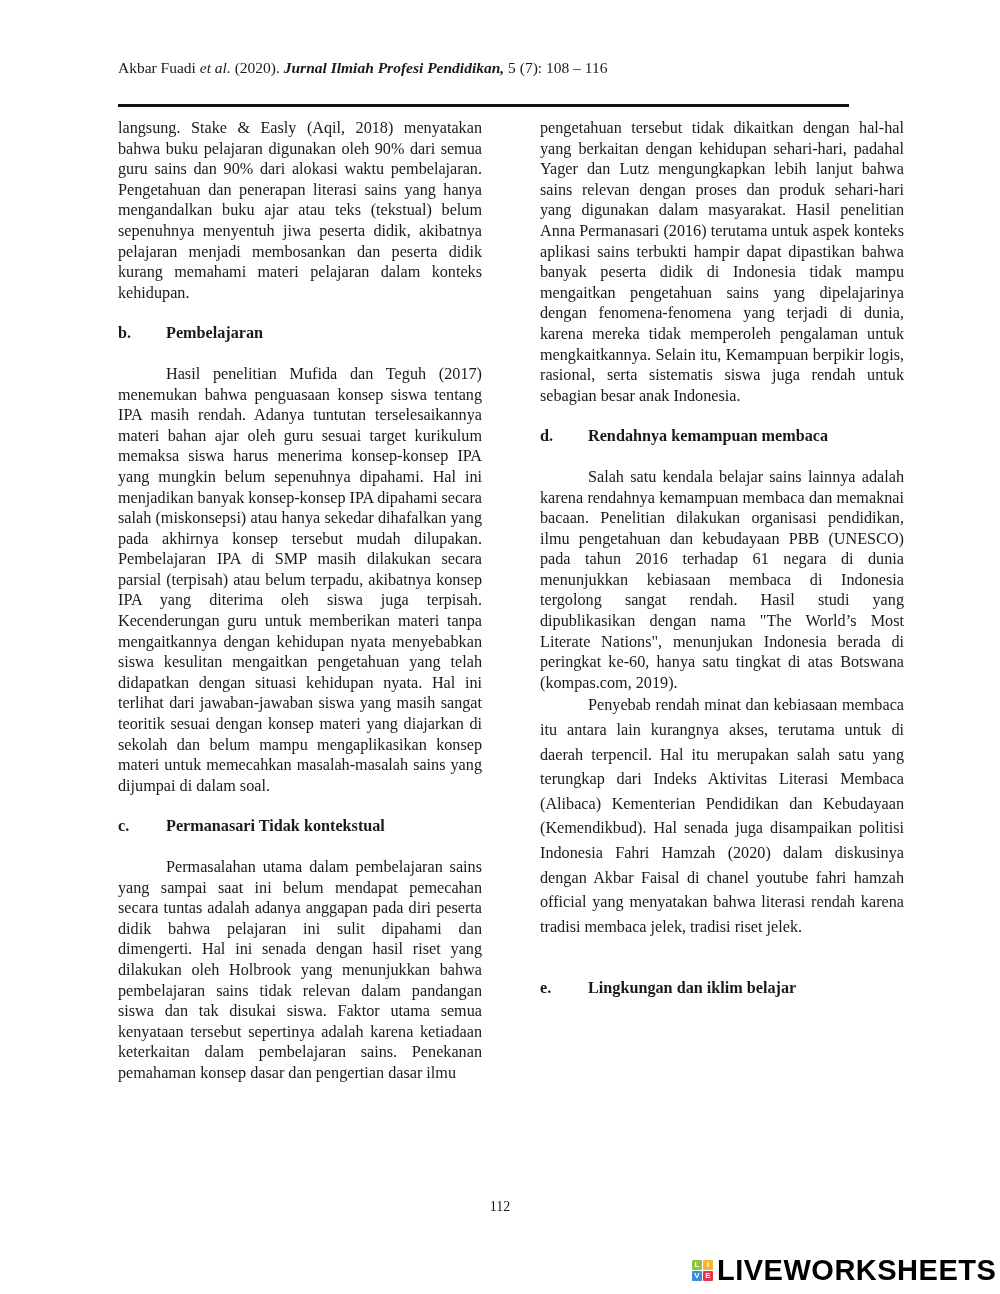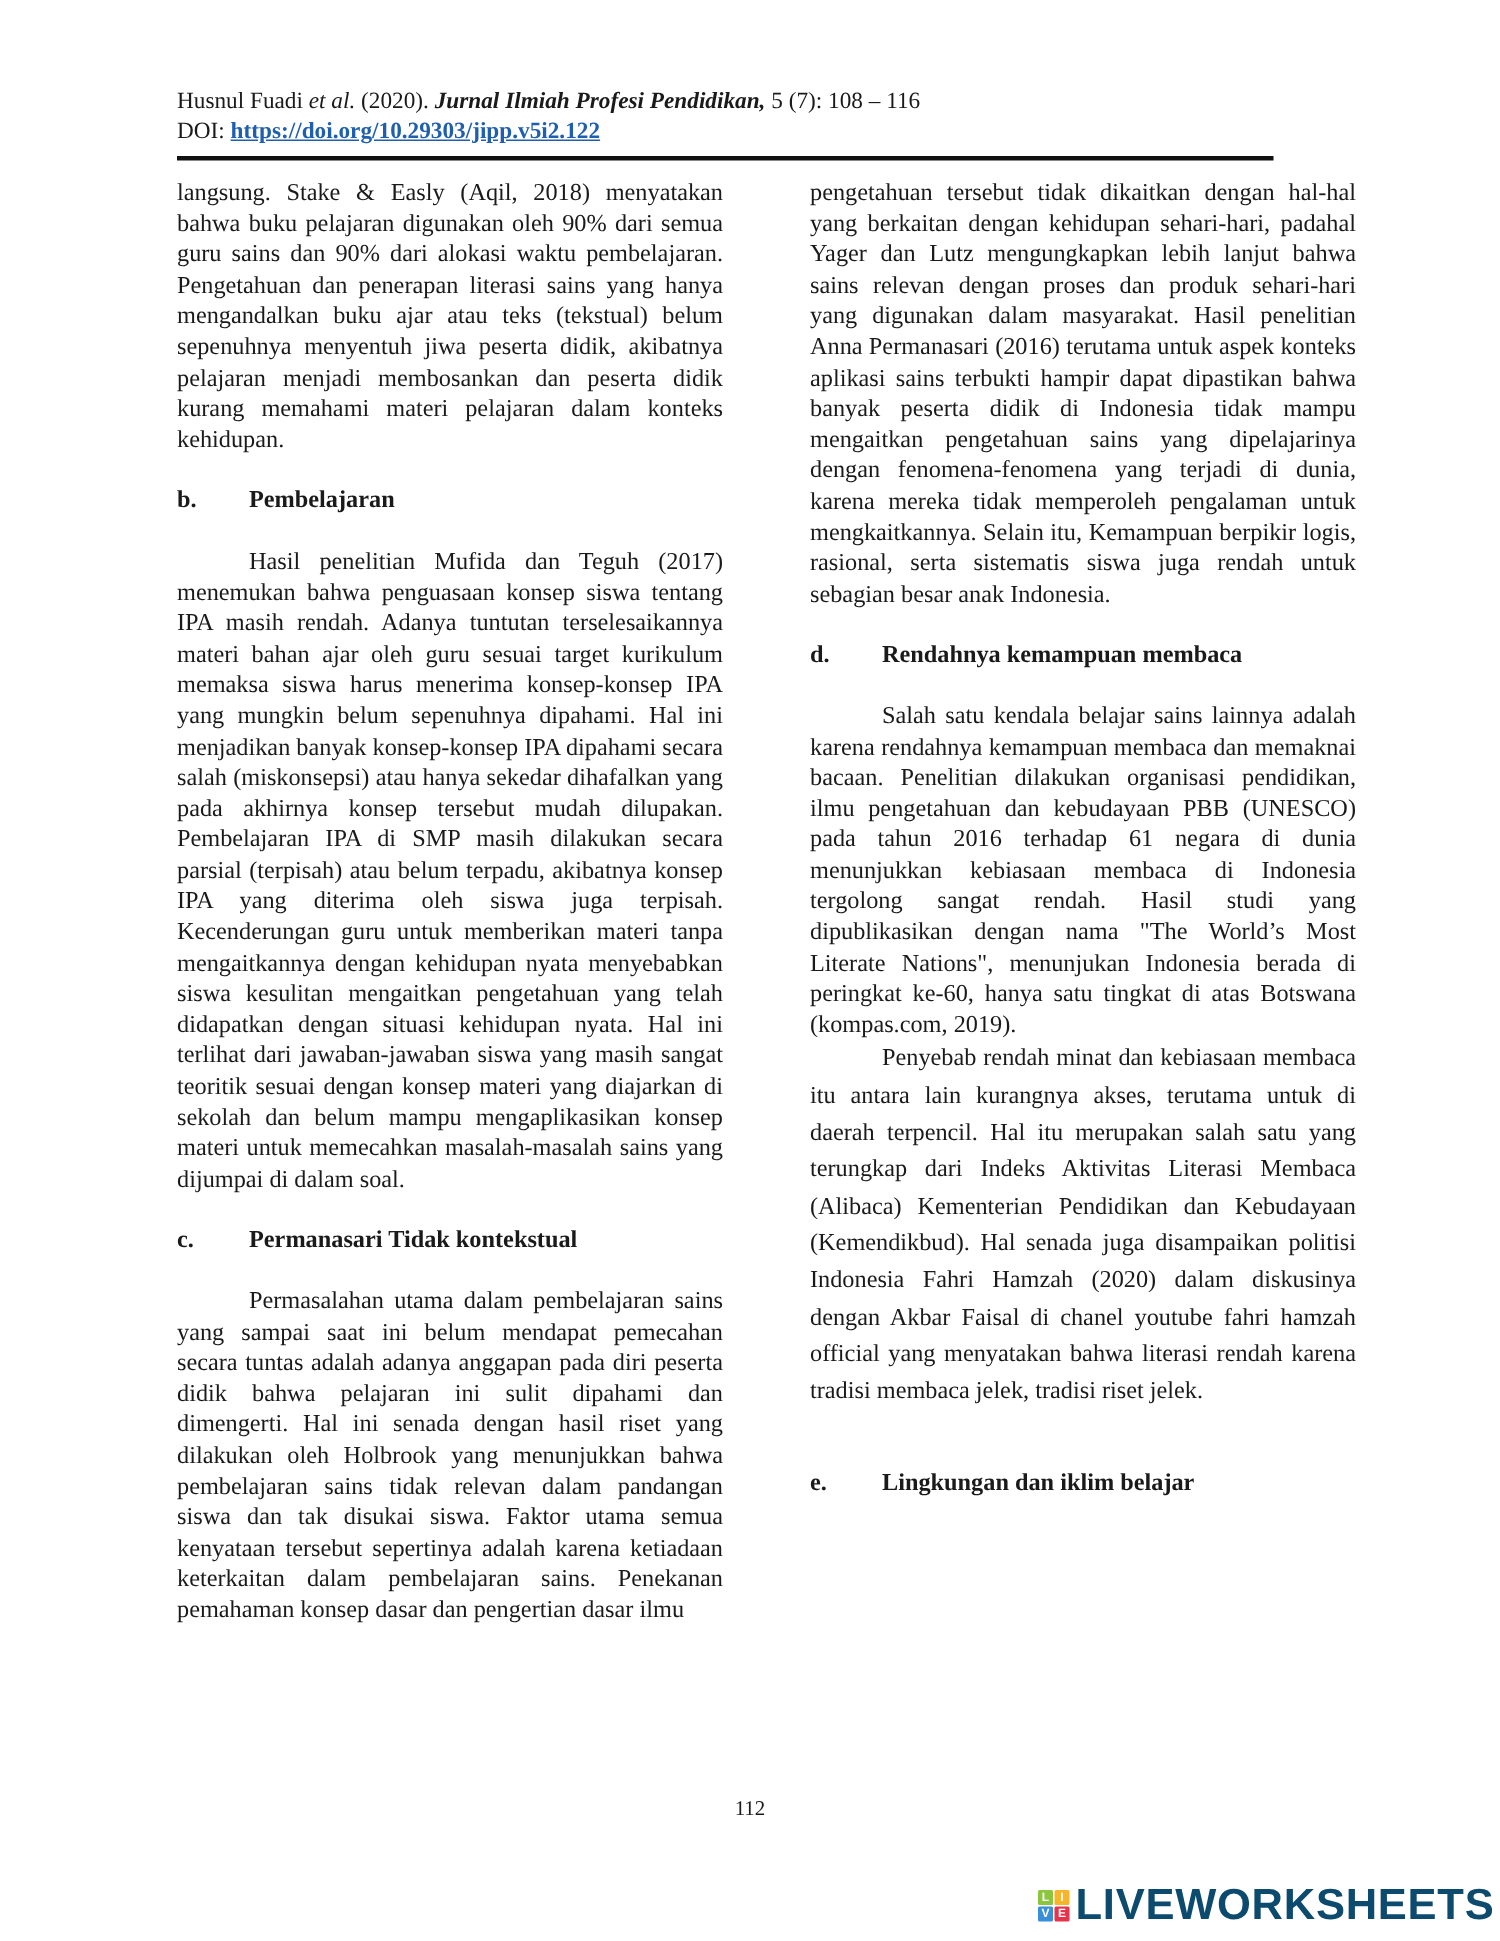--- a/index.html
+++ b/index.html
@@ -18,31 +18,28 @@
   .col h3 .num { display: inline-block; width: 48px; }
   .gap-sm { height: 19px; }
   .gap-md { height: 20px; }
   .right p.loose { line-height: 24.6px; }
   .pageno { position: absolute; left: 0; width: 1000px; top: 1199px; text-align: center; font-size: 14px; }
   .brand { position: absolute; left: 692px; top: 1256px; display: flex; align-items: center; }
   .brand .logo { display: grid; grid-template-columns: 10px 10px; grid-template-rows: 10px 10px; gap: 1px; margin-right: 4px; }
   .brand .logo span { display: flex; align-items: center; justify-content: center; color: #fff;
          font-family: "Liberation Sans", sans-serif; font-size: 8px; font-weight: bold; border-radius: 1px; }
   .brand .word { font-family: "Liberation Sans", "DejaVu Sans", sans-serif; font-weight: bold; font-size: 29px;
-         color: #0c4a6e; letter-spacing: 0.5px; line-height: 28px; }
+         color: #000000; letter-spacing: 0.5px; line-height: 28px; }
 </style>
 </head>
 <body>
 
 <div class="header">
   <div>
-    <span>Husnul Fuadi </span><i>et al.</i><span> (2020). </span><span class="journal">Jurnal Ilmiah Profesi Pendidikan,</span><span> 5 (7): 108 – 116</span>
-  </div>
-  <div>
-    <span>DOI:  </span><a>https://doi.org/10.29303/jipp.v5i2.122</a>
+    <span>Akbar Fuadi </span><i>et al.</i><span> (2020). </span><span class="journal">Jurnal Ilmiah Profesi Pendidikan,</span><span> 5 (7): 108 – 116</span>
   </div>
 </div>
 <div class="rule"></div>
 
 <div class="col left">
   <p>langsung. Stake &amp; Easly (Aqil, 2018) menyatakan bahwa buku pelajaran digunakan oleh 90% dari semua guru sains dan 90% dari alokasi waktu pembelajaran. Pengetahuan dan penerapan literasi sains yang hanya mengandalkan buku ajar atau teks (tekstual) belum sepenuhnya menyentuh jiwa peserta didik, akibatnya pelajaran menjadi membosankan dan peserta didik kurang memahami materi pelajaran dalam konteks kehidupan.</p>
   <div class="gap-md"></div>
   <h3><span class="num">b.</span><span>Pembelajaran</span></h3>
   <div class="gap-md"></div>
   <p class="indent">Hasil penelitian Mufida dan Teguh (2017) menemukan bahwa penguasaan konsep siswa tentang IPA masih rendah. Adanya tuntutan terselesaikannya materi bahan ajar oleh guru sesuai target kurikulum memaksa siswa harus menerima konsep-konsep IPA yang mungkin belum sepenuhnya dipahami. Hal ini menjadikan banyak konsep-konsep IPA dipahami secara salah (miskonsepsi) atau hanya sekedar dihafalkan yang pada akhirnya konsep tersebut mudah dilupakan. Pembelajaran IPA di SMP masih dilakukan secara parsial (terpisah) atau belum terpadu, akibatnya konsep IPA yang diterima oleh siswa juga terpisah. Kecenderungan guru untuk memberikan materi tanpa mengaitkannya dengan kehidupan nyata menyebabkan siswa kesulitan mengaitkan pengetahuan yang telah didapatkan dengan situasi kehidupan nyata. Hal ini terlihat dari jawaban-jawaban siswa yang masih sangat teoritik sesuai dengan konsep materi yang diajarkan di sekolah dan belum mampu mengaplikasikan konsep materi untuk memecahkan masalah-masalah sains yang dijumpai di dalam soal.</p>

